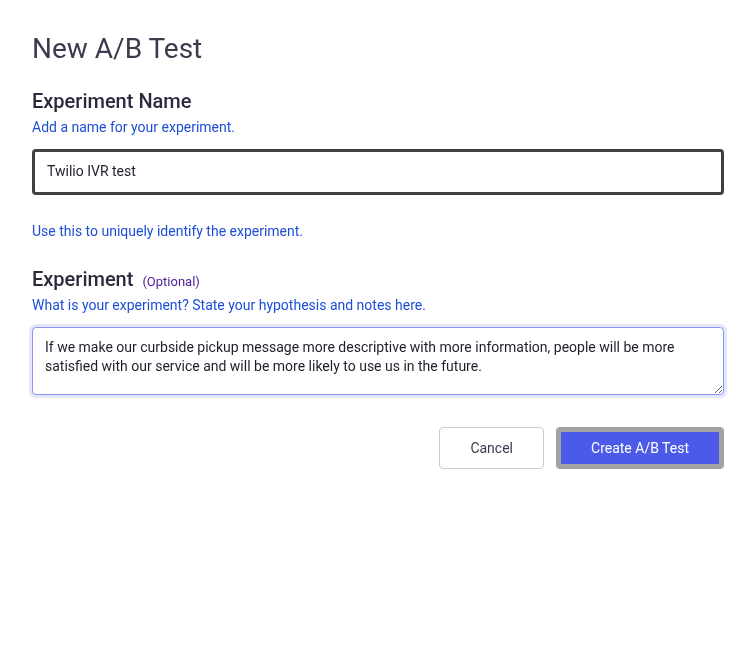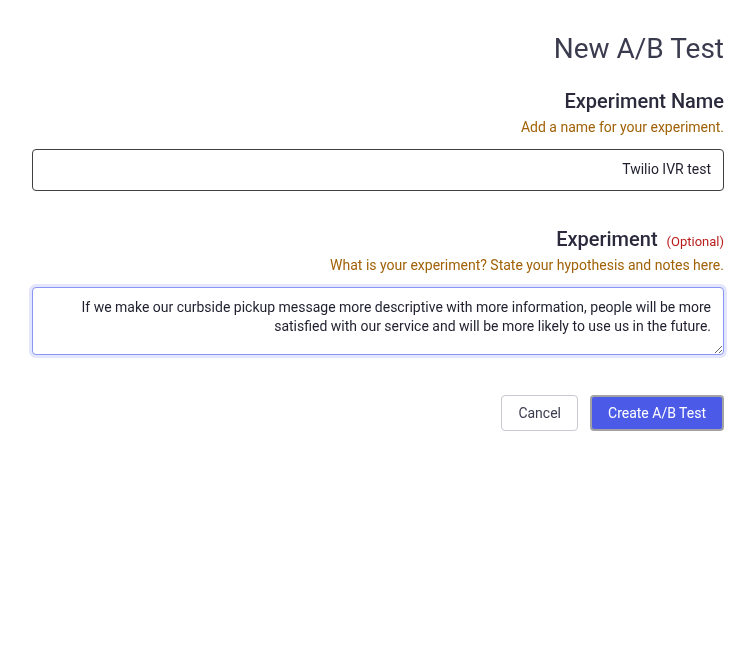--- a/index.html
+++ b/index.html
@@ -1,56 +1,55 @@
 <!DOCTYPE html>
 <html><head>
   <meta charset="utf-8">
   <style>
     * {
       box-sizing: border-box;
       margin: 0;
       padding: 0;
-      text-align: right;
     }
     body {
       font-family: -apple-system, BlinkMacSystemFont, "Segoe UI", Roboto, Helvetica, Arial, sans-serif;
       background: #ffffff;
       color: #1f2d3d;
       padding: 32px;
       width: 756px;
     }
     h1.page-title {
       font-size: 28px;
       font-weight: 400;
       color: #3b3b4f;
       margin-bottom: 24px;
     }
     .section {
-      margin-bottom: 36px;
+      margin-bottom: 28px;
     }
     .section-heading {
       font-size: 20px;
       font-weight: 500;
       color: #2a2a3c;
       margin-bottom: 6px;
     }
     .section-subtext {
       font-size: 14px;
-      color: #a16207;
+      color: #1d4ed8;
       margin-bottom: 14px;
     }
     .optional {
       font-size: 13px;
-      color: #b91c1c;
+      color: #4c1d95;
       font-weight: 400;
       margin-left: 4px;
     }
     input.text-input, textarea.text-area {
       width: 100%;
-      border: 1px solid #404040;
+      border: 3px solid #404040;
       border-radius: 4px;
       padding: 10px 12px;
       font-size: 14px;
       font-family: inherit;
       color: #1f1f2e;
       background: #ffffff;
       outline: none;
       line-height: 1.4;
     }
     textarea.text-area {
@@ -64,47 +63,48 @@
     .button-row {
       display: flex;
       justify-content: flex-end;
       gap: 12px;
       margin-top: 12px;
     }
     button {
       font-family: inherit;
       font-size: 14px;
       border-radius: 4px;
-      padding: 9px 16px;
+      padding: 9px 30px;
       cursor: pointer;
       line-height: 1;
     }
     button.secondary {
       background: #ffffff;
       border: 1px solid #c9c9d1;
       color: #3b3b4f;
     }
     button.primary {
       background: #4b5be8;
-      border: 2px solid #a3a3a3;
+      border: 5px solid #a3a3a3;
       color: #ffffff;
     }
   </style>
 </head>
 <body>
 
 <h1 class="page-title">New A/B Test</h1>
 
 <div class="section">
   <div class="section-heading">Experiment Name</div>
   <div class="section-subtext">Add a name for your experiment.</div>
   <input type="text" class="text-input" value="Twilio IVR test" style="">
 </div>
 
 <div class="section">
+  <div class="section-subtext">Use this to uniquely identify the experiment.</div>
 </div>
 
 <div class="section">
   <div class="section-heading">
     <span>Experiment</span>
     <span class="optional">(Optional)</span>
   </div>
   <div class="section-subtext">What is your experiment? State your hypothesis and notes here.</div>
   <textarea class="text-area focused" style="">If we make our curbside pickup message more descriptive with more information, people will be more satisfied with our service and will be more likely to use us in the future.</textarea>
 </div>

